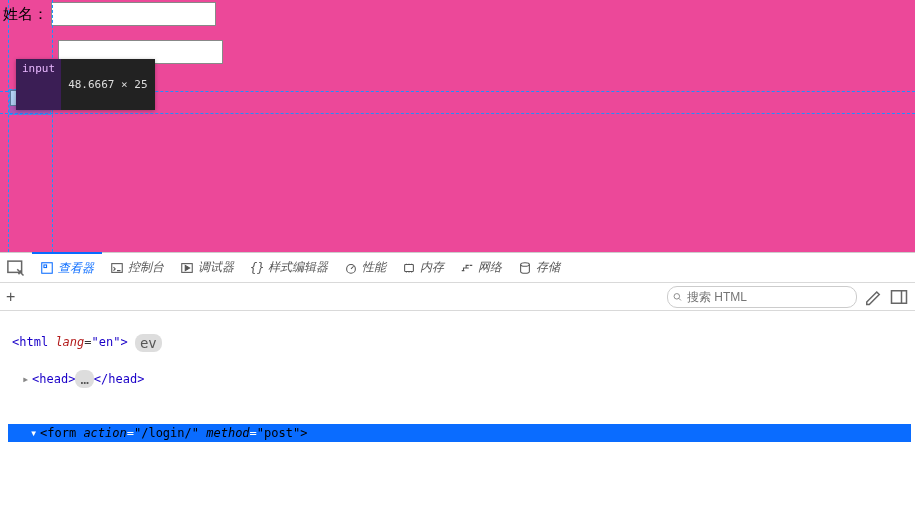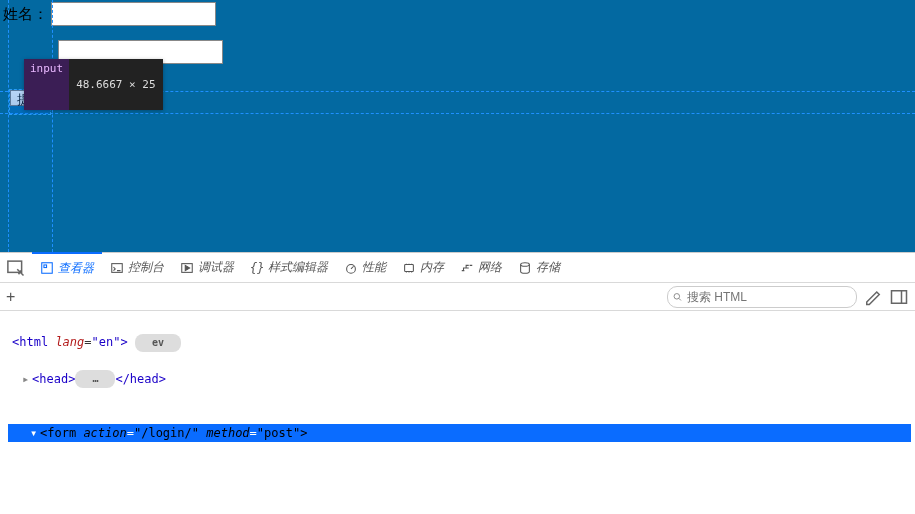--- a/index.html
+++ b/index.html
@@ -1,37 +1,37 @@
 <!DOCTYPE html>
 <html><head>
 <meta charset="utf-8">
 <style>
 * { margin: 0; padding: 0; box-sizing: border-box; }
 body { font-family: "Microsoft YaHei", Arial, sans-serif; font-size: 13px; background: #fff; color: #000; width: 915px; height: 514px; overflow: hidden; position: relative; }
 
 
-.page-area { position: relative; height: 252px; background: #0369a1; }
+.page-area { position: relative; height: 252px; background: #ec4899; }
 .page-form { padding: 2px 0 0 0; }
 .row { display: flex; align-items: center; margin-bottom: 18px; }
 .label { font-size: 15px; margin-left: 3px; margin-right: 3px; }
 .text-input { width: 165px; height: 24px; border: 1px solid #888; background: #fff; }
 .row2 { margin-left: 58px; margin-top: 12px; }
 
 .submit-wrap { position: relative; display: inline-block; margin-top: 8px; margin-left: 10px; }
 .submit-btn { width: 40px; height: 16px; background: linear-gradient(#f4f4f4,#e5e5e5); border: 1px solid #7a7a7a; font-size: 13px; cursor: pointer; }
 .highlight-box { position: absolute; left: -1px; top: -1px; width: 42px; height: 26px; background: rgba(0, 120, 255, 0.25); border: 1px dashed #2a9df4; pointer-events: none; }
 
 
 .vrule1 { position: absolute; left: 8px; top: 0; width: 0; height: 252px; border-left: 1px dashed #1e90ff; pointer-events:none;}
 .vrule2 { position: absolute; left: 52px; top: 0; width: 0; height: 252px; border-left: 1px dashed #1e90ff; pointer-events:none;}
 .hrule1 { position: absolute; left: 0; top: 91px; width: 915px; height: 0; border-top: 1px dashed #1e90ff; pointer-events:none;}
 .hrule2 { position: absolute; left: 0; top: 113px; width: 915px; height: 0; border-top: 1px dashed #1e90ff; pointer-events:none;}
 
 
-.dim-tip { position: absolute; left: 24px; top: 59px; display: flex; font-size: 11px; font-family: monospace; box-shadow: 0 1px 4px rgba(0,0,0,.3); }
+.dim-tip { position: absolute; left: 16px; top: 59px; display: flex; font-size: 11px; font-family: monospace; box-shadow: 0 1px 4px rgba(0,0,0,.3); }
 .dim-tip-tag { background: #3b1e55; color: #e9b8ff; padding: 3px 6px; }
 .dim-tip-size { background: #222; color: #ddd; padding: 19px 7px; }
 
 
 .dt-border { border-top: 1px solid #ccc; }
 .toolbar { display: flex; align-items: center; height: 30px; border-bottom: 1px solid #d9d9d9; padding: 0 6px; font-size: 12px; color: #555; font-style: italic; }
 .tool-icon { width: 20px; height: 20px; display: inline-flex; align-items: center; justify-content: center; margin-right: 6px; color: #666; }
 .tab { display: inline-flex; align-items: center; padding: 0 8px; height: 30px; cursor: pointer; gap: 4px; }
 .tab svg, .tab .glyph { width: 14px; height: 14px; }
 .tab.active { color: #0a6cff; border-top: 2px solid #0a6cff; margin-top: -1px; background: #fff; }
@@ -45,21 +45,21 @@
 .search svg { width: 12px; height: 12px; margin-right: 4px; }
 .search input { border: none; outline: none; font-size: 12px; width: 100%; background: transparent; }
 .rigicon { width: 20px; height: 20px; display: inline-flex; align-items: center; justify-content: center; margin-left: 6px; color: #666; cursor: pointer; }
 
 
 .tree { font-family: Consolas, Menlo, monospace; font-size: 12px; line-height: 18px; padding: 4px 0 8px 8px; white-space: pre; color: #333; }
 .tree .line { padding: 0 4px; }
 .tag { color: #1a00c8; }
 .attr { color: #b31b1b; font-style: italic; }
 .val { color: #1a00c8; }
-.pill { display: inline-block; background: #ddd; color: #555; border-radius: 8px; padding: 0 17px; font-size: 10px; vertical-align: middle; font-weight: bold; }
+.pill { display: inline-block; background: #ddd; color: #555; border-radius: 8px; padding: 0 5px; font-size: 14px; vertical-align: middle; }
 .tw { color: #888; display: inline-block; width: 10px; }
 
 
 .formline { background: #0a6cff; color: #fff; display: block; margin: 0 4px 0 0; padding: 0 4px 0 22px; position: relative; }
 .formline .tag, .formline .attr, .formline .val { color: #000000; text-align: center; }
 .formline .tw { color: #fff; }
 </style>
 </head>
 <body>
 

